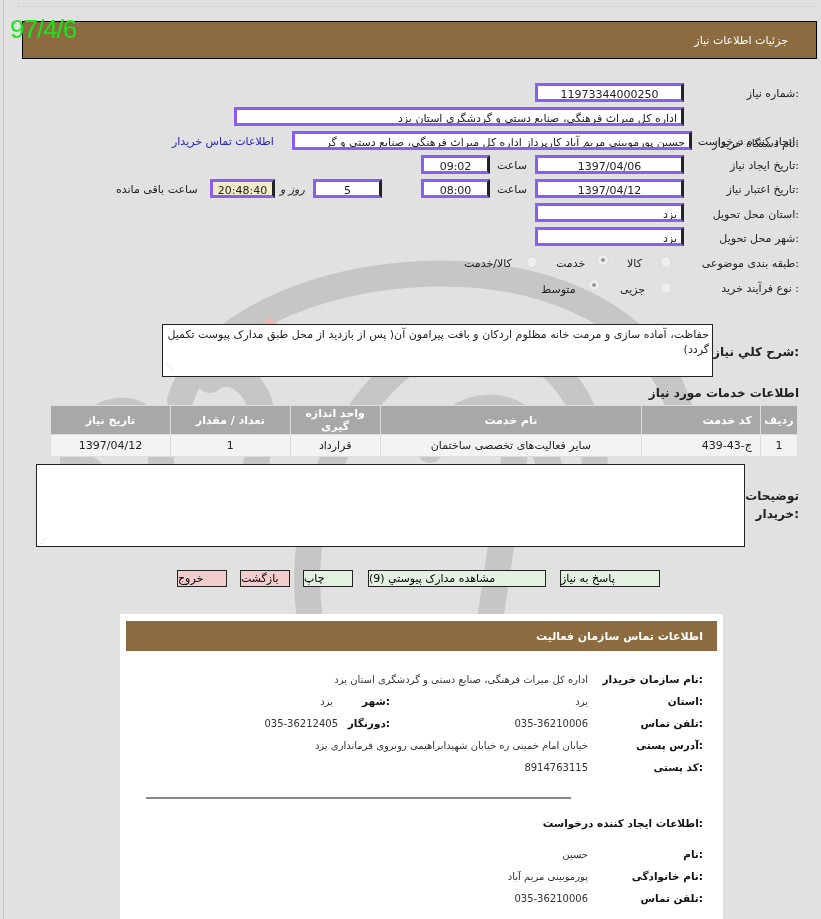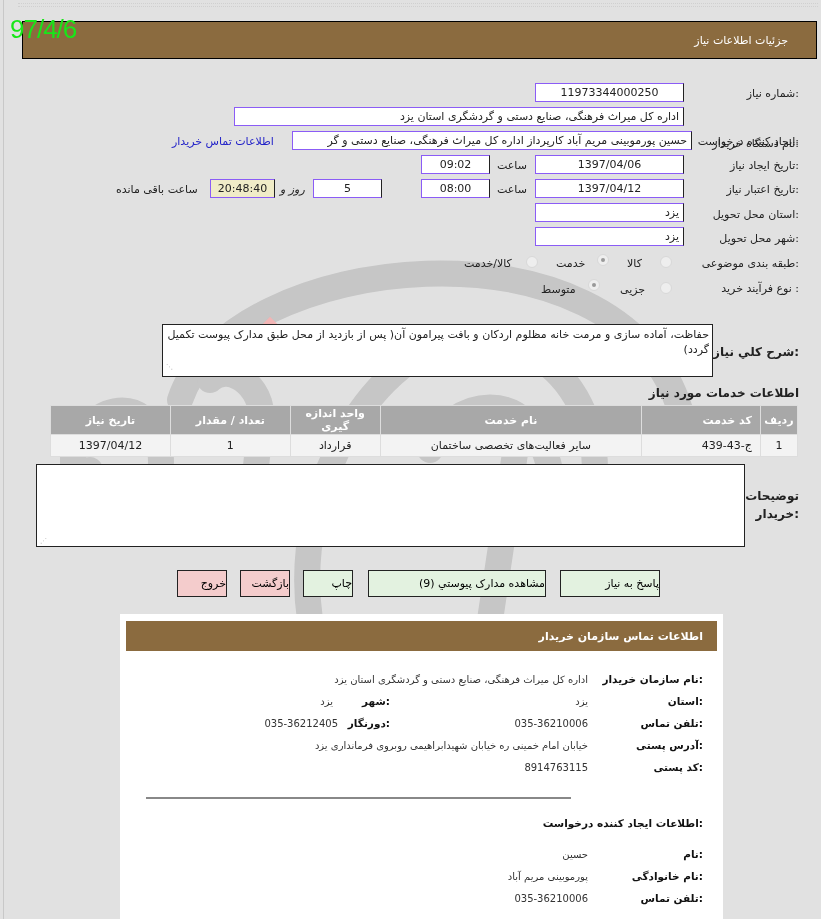--- a/index.html
+++ b/index.html
@@ -22,21 +22,21 @@
   .header-bar {
     position: absolute; left: 22px; top: 21px; width: 795px; height: 38px;
     background: #8b6b3f; border: 1px solid #000000;
   }
   .header-bar .title { position: absolute; right: 28px; top: 12px; color: #fff; font-size: 11px; }
 
   .lbl { position: absolute; font-size: 11px; color: #222; white-space: nowrap; }
   .bold { font-weight: bold; }
   .field {
     position: absolute; height: 19px; background: #fff;
-    border: 1px solid #8b5cf6; border-right-color:#222; font-size: 11px;
+    border: 3px solid #8b5cf6; border-right-color:#222; font-size: 11px;
     line-height: 17px; padding: 0 4px; white-space: nowrap; overflow: hidden;
     font-family: "DejaVu Sans", sans-serif;
   }
   .field.center { text-align: center; }
   .field.rtl { direction: rtl; text-align: right; }
   .field.countdown { background: #f0ecc8; text-align: center; }
   .link { position: absolute; color: #2323c8; font-size: 11px; white-space: nowrap; }
 
   .radio { position: absolute; width: 12px; height: 12px; border-radius: 50%; background: #eee; border: 1px solid #d8d8d8; }
   .radio.on::after { content: ""; position: absolute; left: 3px; top: 3px; width: 4px; height: 4px; border-radius: 50%; background: #999; }
@@ -52,22 +52,22 @@
     position: absolute; left: 50px; top: 405px; width: 748px;
     border-collapse: collapse; direction: rtl; font-size: 11px;
   }
   table.services th { background: #a8a8a8; color: #fff; font-weight: bold; height: 22px; border: 1px solid #ddd; text-align: center; }
   table.services td { background: #f3f3f3; height: 22px; border: 1px solid #ddd; text-align: center; }
   table.services td.code, table.services th.code { text-align: right; padding-right: 8px; }
 
   .notes-box { position: absolute; left: 36px; top: 464px; width: 709px; height: 83px; background: #fff; border: 1px solid #222; }
 
   .btn {
-    position: absolute; height: 27px; border: 1px solid #222; font-size: 11px;
-    text-align: right; line-height: 15px; white-space: nowrap; cursor: pointer;
+    position: absolute; height: 17px; border: 1px solid #222; font-size: 11px;
+    text-align: left; line-height: 15px; white-space: nowrap; cursor: pointer;
     font-family: "DejaVu Sans", sans-serif; padding: 0;
   }
   .btn.green { background: #e3f2e0; }
   .btn.pink { background: #f4cccc; }
 
   .panel { position: absolute; left: 120px; top: 614px; width: 603px; height: 305px; background: #fff; }
   .panel-head { position: absolute; left: 6px; top: 7px; width: 591px; height: 30px; background: #8b6b3f; }
   .panel-head .t { position: absolute; right: 14px; top: 9px; color: #fff; font-weight: bold; font-size: 11px; }
   .pl { position: absolute; font-size: 10.5px; white-space: nowrap; color: #222; }
   .pl.k { font-weight: bold; color: #111; }
@@ -180,21 +180,21 @@
 </div>
 
 <button class="btn green" style="left:560px; top:570px; width:100px;">پاسخ به نیاز</button>
 <button class="btn green" style="left:368px; top:570px; width:178px;">مشاهده مدارک پیوستي (9)</button>
 <button class="btn green" style="left:303px; top:570px; width:50px;">چاپ</button>
 <button class="btn pink" style="left:240px; top:570px; width:50px;">بازگشت</button>
 <button class="btn pink" style="left:177px; top:570px; width:50px;">خروج</button>
 
 <div class="panel">
   <div class="panel-head">
-    <span class="t">اطلاعات تماس سازمان خریدار</span>
+    <span class="t">اطلاعات تماس سازمان فعالیت</span>
   </div>
 
   <span class="pl k" style="right:20px; top:59px;">نام سازمان خریدار:</span>
   <span class="pl v" style="right:135px; top:60px;">اداره کل میراث فرهنگی، صنایع دستی و گردشگری استان یزد</span>
 
   <span class="pl k" style="right:20px; top:81px;">استان:</span>
   <span class="pl v" style="right:135px; top:82px;">یزد</span>
   <span class="pl k" style="right:333px; top:81px;">شهر:</span>
   <span class="pl v" style="right:390px; top:82px;">یزد</span>
 

